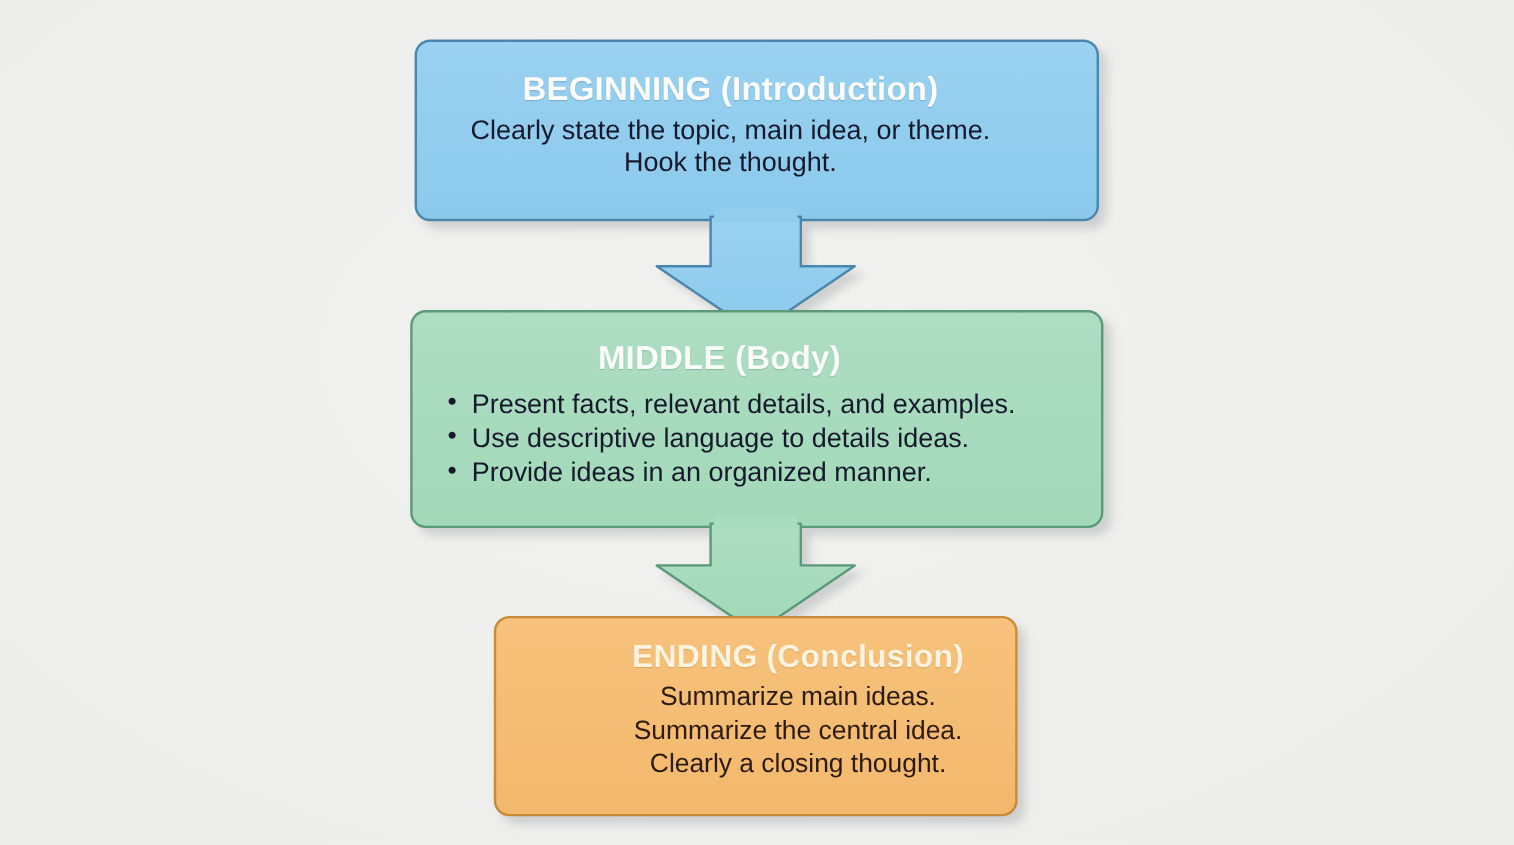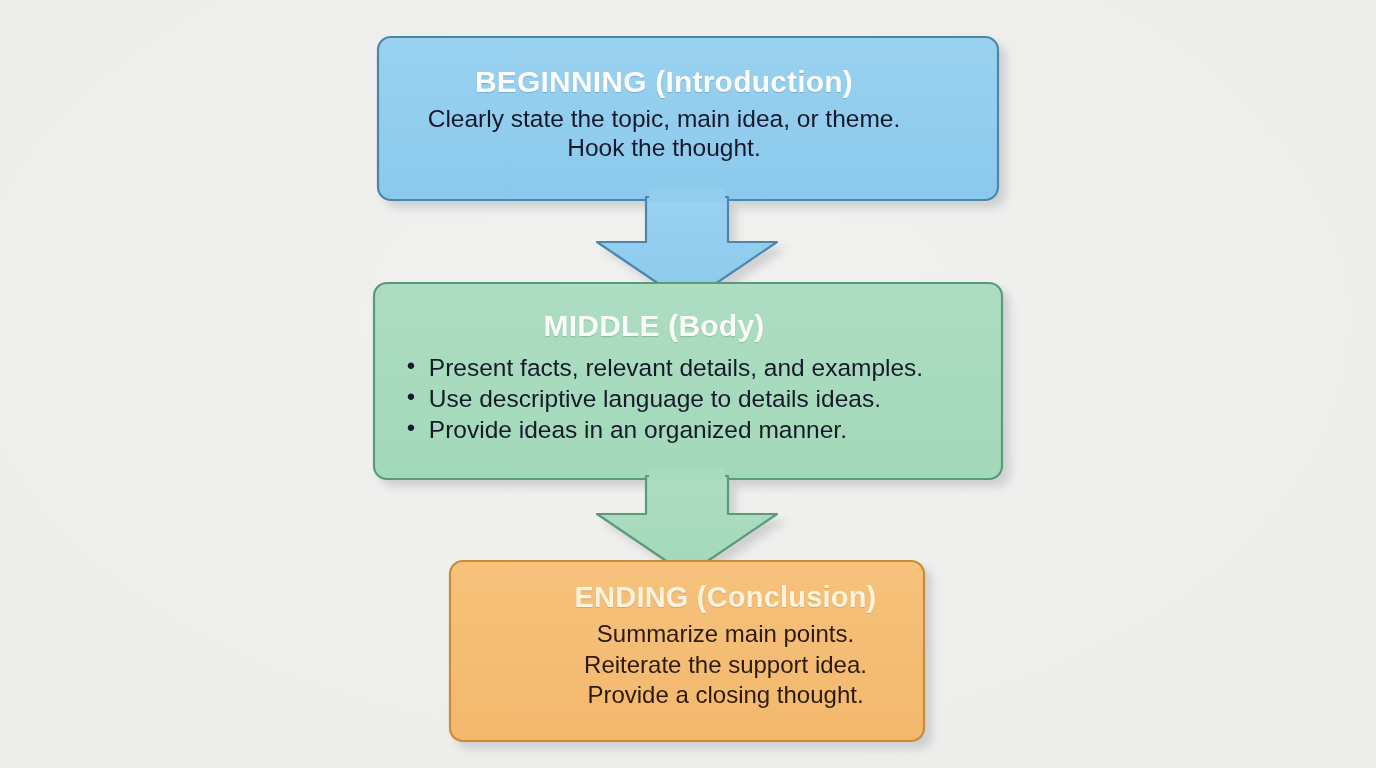--- a/index.html
+++ b/index.html
@@ -211,20 +211,20 @@
       <ul class="stage-lines">
         <li>Present facts, relevant details, and examples.</li>
         <li>Use descriptive language to details ideas.</li>
         <li>Provide ideas in an organized manner.</li>
       </ul>
     </div>
 
     <div class="stage-text" id="ending-text">
       <div class="stage-title">ENDING (Conclusion)</div>
       <ul class="stage-lines">
-        <li>Summarize main points.</li>
-        <li>Reiterate the support idea.</li>
-        <li>Provide a closing thought.</li>
+        <li>Summarize main ideas.</li>
+        <li>Summarize the central idea.</li>
+        <li>Clearly a closing thought.</li>
       </ul>
     </div>
 
   </div>
 </div>
 
 </body></html>

